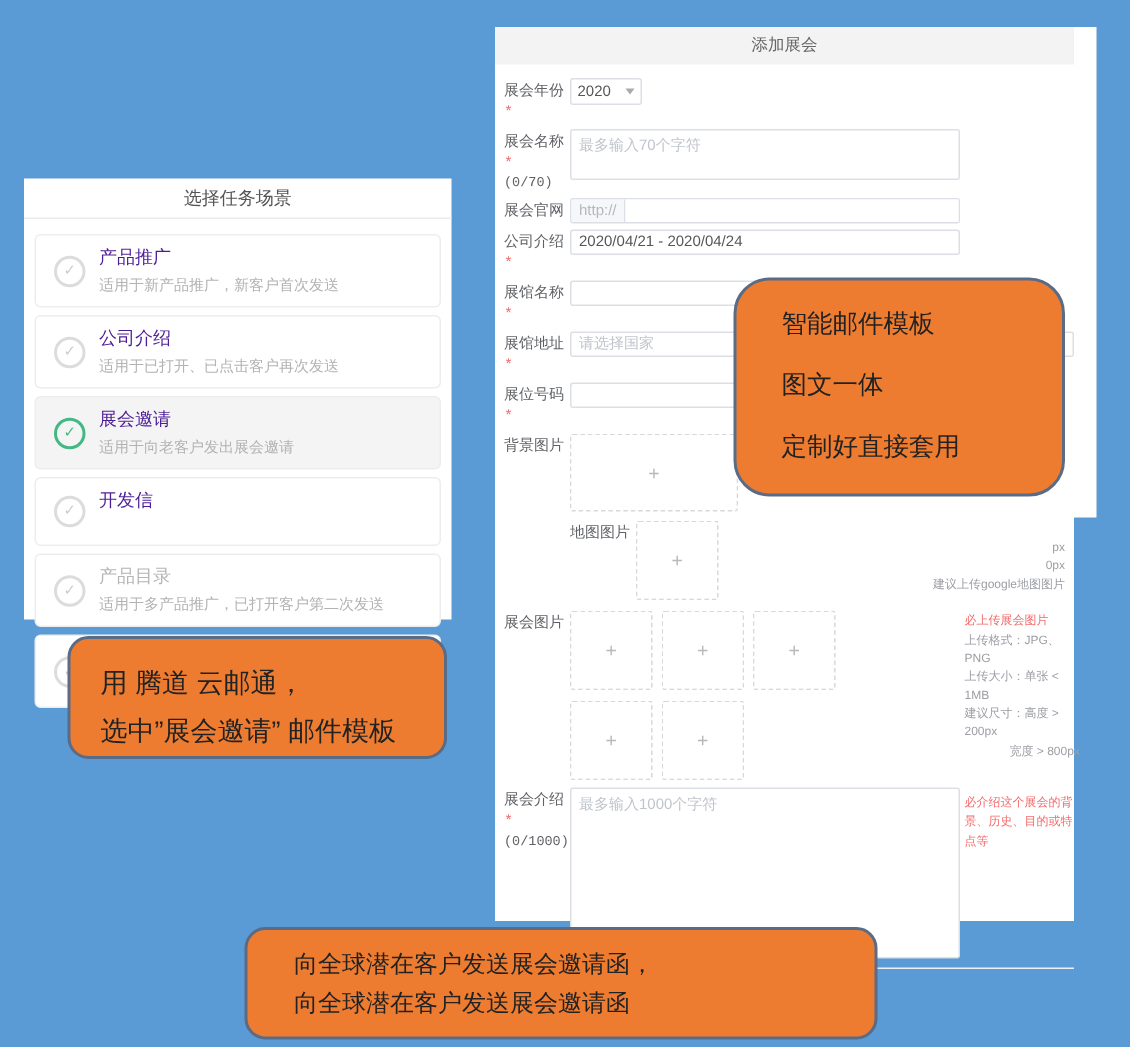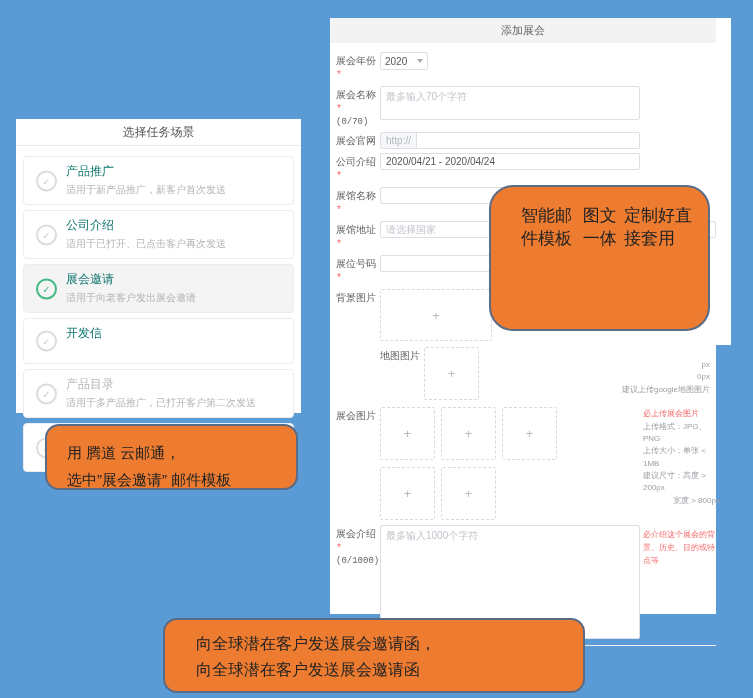--- a/index.html
+++ b/index.html
@@ -12,21 +12,21 @@
   
   .left-panel{position:absolute;left:16px;top:119px;width:285px;height:294px;background:#fff;}
   .lp-title{height:26px;line-height:26px;text-align:center;font-size:12px;color:#555;border-bottom:1px solid #ebebeb;}
   .lp-items{padding:10px 7px 0;display:flex;flex-direction:column;gap:5px;}
   .lp-card{position:relative;border:1px solid #ededed;border-radius:4px;background:#fff;padding:6px 8px 7px 42px;min-height:27px;}
   .lp-card.selected{background:#f4f4f4;}
   .icon-circle{position:absolute;left:12px;top:50%;transform:translateY(-50%);
     width:17px;height:17px;border:2px solid #dcdcdc;border-radius:50%;
     color:#ccc;font-size:10px;line-height:17px;text-align:center;font-weight:bold;}
   .lp-card.selected .icon-circle{border-color:#43B884;color:#43B884;}
-  .lp-t{font-size:12px;color:#0f766e;}
+  .lp-t{font-size:12px;color:#4c1d95;}
   .lp-card.disabled .lp-t{color:#b5b5b5;}
   .lp-s{font-size:10px;color:#b3b3b3;margin-top:3px;min-height:11px;}
   
   .form-panel{position:absolute;left:330px;top:18px;width:386px;height:596px;background:#fff;}
   .panel-edge{position:absolute;left:716px;top:18px;width:15px;height:327px;background:#fff;}
   .fp-header{height:25px;line-height:25px;text-align:center;font-size:11px;color:#666;background:#f3f3f3;}
   .fp-body{padding:9px 0 0 6px;position:relative;}
   .frow{display:flex;margin-bottom:4px;position:relative;}
   .flabel{width:44px;flex:none;font-size:10px;color:#606266;padding-top:3px;line-height:1.35;font-family:Liberation Mono, monospace;}
   .star{color:#F56C6C;}
@@ -58,23 +58,23 @@
   .hint-red{color:#F56C6C;}
   .hint-gallery .h-line:last-child{padding-left:30px;}
   .hint-map{right:6px;bottom:4px;width:90px;color:#9c9ea4;text-align:right;}
   .hint-intro{left:307px;top:4px;width:76px;color:#F56C6C;line-height:1.6;}
   .fp-footer{border-top:1px solid #efefef;margin-top:6px;padding:8px 0 0 6px;display:flex;align-items:center;}
   .btn-save{background:#4DB3D6;color:#fff;font-size:10px;border:none;border-radius:3px;padding:4px 10px;cursor:pointer;}
   .link-cancel{color:#45B6D9;font-size:10px;margin-left:22px;cursor:pointer;text-decoration:none;}
   
   .bubble{position:absolute;background:#ED7C31;border:2px solid #5A6B85;color:#222;box-sizing:border-box;}
   .bubble-top{left:489px;top:185px;width:221px;height:146px;border-radius:24px;
-    display:flex;flex-direction:row;justify-content:space-between;padding:17px 12px 20px 30px;font-size:17px;}
-  .bubble-left{left:45px;top:424px;width:253px;height:66px;border-radius:14px;
-    padding:13px 0 0 20px;font-size:15px;line-height:1.8;}
+    display:flex;flex-direction:column;justify-content:space-between;padding:17px 12px 20px 30px;font-size:17px;}
+  .bubble-left{left:45px;top:424px;width:253px;height:82px;border-radius:14px;
+    padding:13px 0 0 20px;font-size:18px;line-height:1.8;}
   .bubble-bottom{left:163px;top:618px;width:422px;height:75px;border-radius:14px;
     padding:11px 0 0 31px;font-size:16px;line-height:1.65;}
 </style>
 </head>
 <body>
 
 <div class="panel-edge"></div>
 
 <div class="left-panel">
   <div class="lp-title">选择任务场景</div>

